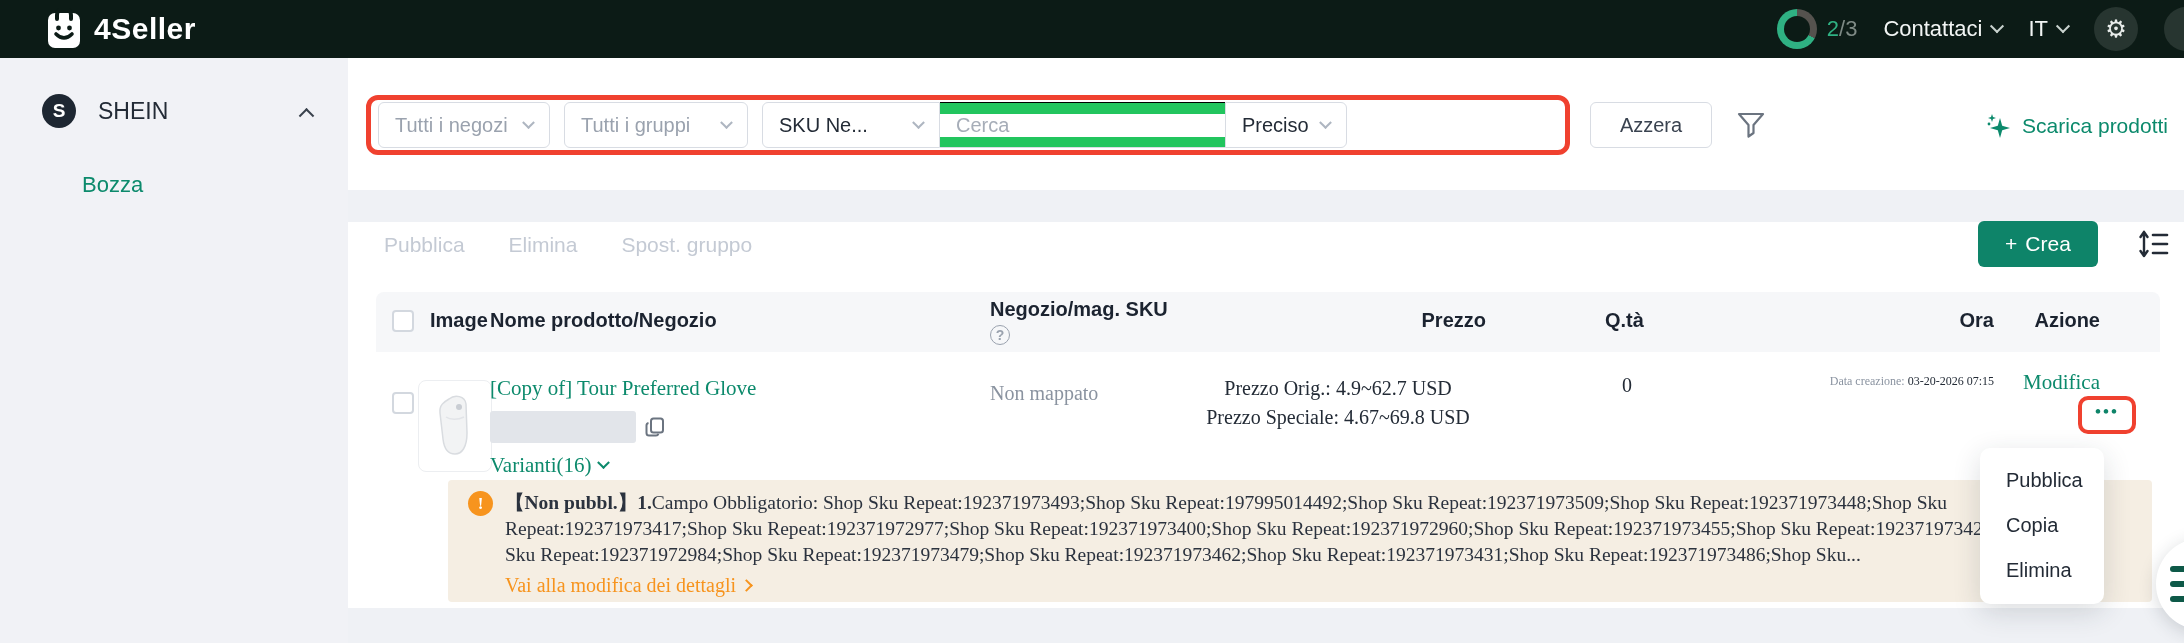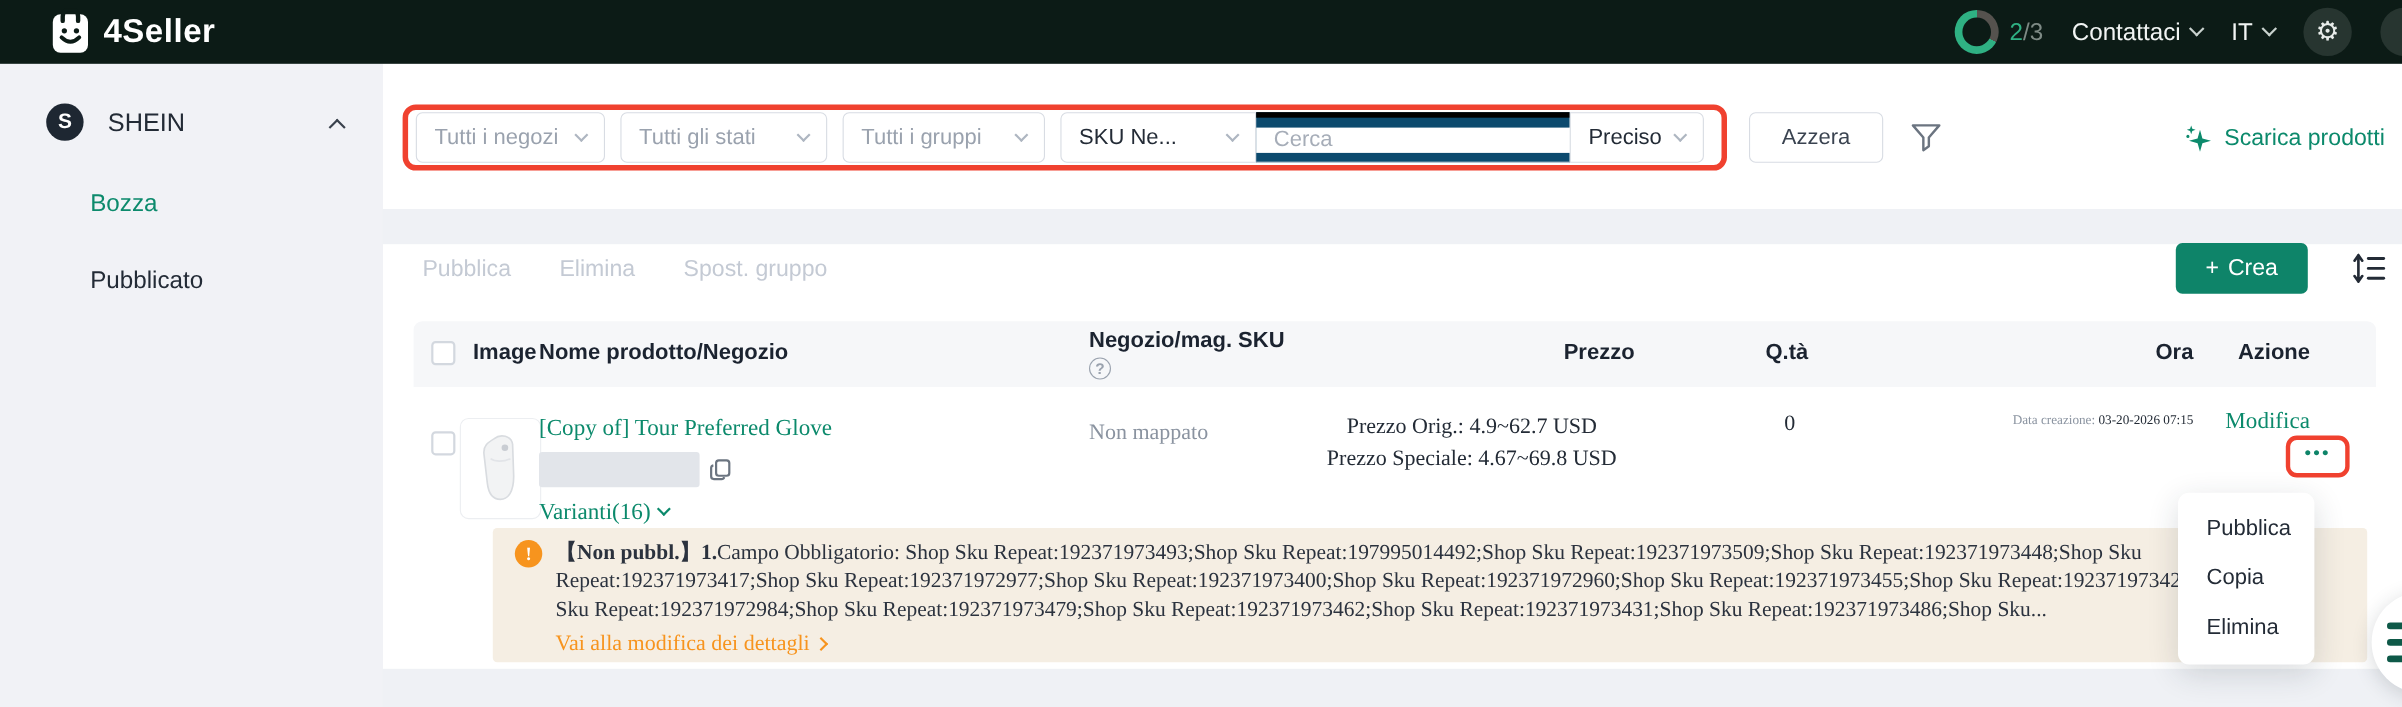--- a/index.html
+++ b/index.html
@@ -44,21 +44,21 @@
   .redbox { position:absolute; left:366px; top:95px; width:1204px; height:60px; border:5px solid #F0412F; border-radius:12px; z-index:6; pointer-events:none; }
   .filters { position:absolute; left:378px; top:102px; display:flex; align-items:center; z-index:7; }
   .sel { height:46px; background:#fff; border:1px solid #D8DCE3; border-radius:6px; display:flex; align-items:center;
          justify-content:space-between; padding:0 16px; font-size:20px; color:#9AA2AE; cursor:pointer; }
   .sel .caret { border-color:#AEB6C1; width:9px; height:9px; }
   .sel-shop { width:172px; margin-right:14px; }
   .sel-status { width:188px; margin-right:14px; }
   .sel-group { width:184px; margin-right:14px; }
   .input-group { display:flex; height:46px; }
   .sel-sku { width:178px; border-radius:6px 0 0 6px; color:#232B36; }
-  .search-wrap { width:285px; border-top:5px solid #000000; border-bottom:1px solid #D8DCE3; display:flex; align-items:center; background:#0c4a6e; }
+  .search-wrap { width:285px; border-top:1px solid #000000; border-bottom:1px solid #D8DCE3; display:flex; align-items:center; background:#22c55e; }
   .search-input { flex:1; border:none; outline:none; font-size:20px; color:#232B36; padding:0 8px 0 16px; font-family:inherit; }
   .search-input::placeholder { color:#A6ADB8; }
   .search-icon { margin-right:12px; flex:0 0 auto; }
   .sel-match { width:122px; border-radius:0 6px 6px 0; color:#232B36; }
   .btn-azzera { position:absolute; left:1590px; top:102px; width:122px; height:46px; background:#fff; border:1px solid #D8DCE3;
                 border-radius:6px; font-size:20px; color:#3A4350; display:flex; align-items:center; justify-content:center; cursor:pointer; z-index:7; }
   .funnel { position:absolute; left:1736px; top:110px; cursor:pointer; z-index:7; }
   .download { position:absolute; right:16px; top:112px; display:flex; align-items:center; gap:10px; color:#0C8A6C; font-size:21px; cursor:pointer; z-index:7; }
 
   
@@ -162,31 +162,26 @@
     </div>
   </header>
 
   <aside class="sidebar">
     <div class="store-row">
       <span class="store-badge">S</span>
       <span class="store-name">SHEIN</span>
       <i class="caret-up"></i>
     </div>
     <div class="side-item active">Bozza</div>
-    <div class="side-item">Pubblicato</div>
   </aside>
 
   <div class="redbox"></div>
   <div class="filters">
     <div class="sel sel-shop">
       <span>Tutti i negozi</span>
-        <i class="caret"></i>
-    </div>
-    <div class="sel sel-status">
-      <span>Tutti gli stati</span>
         <i class="caret"></i>
     </div>
     <div class="sel sel-group">
       <span>Tutti i gruppi</span>
         <i class="caret"></i>
     </div>
     <div class="input-group">
       <div class="sel sel-sku">
         <span>SKU Ne...</span>
           <i class="caret"></i>

